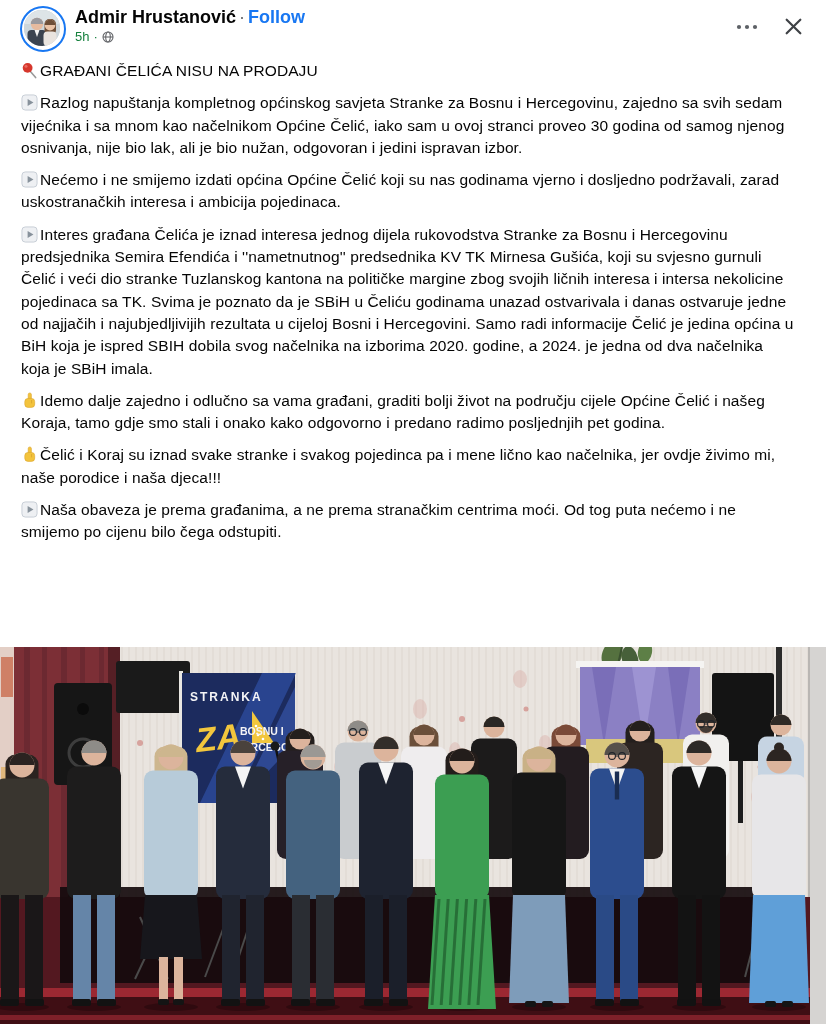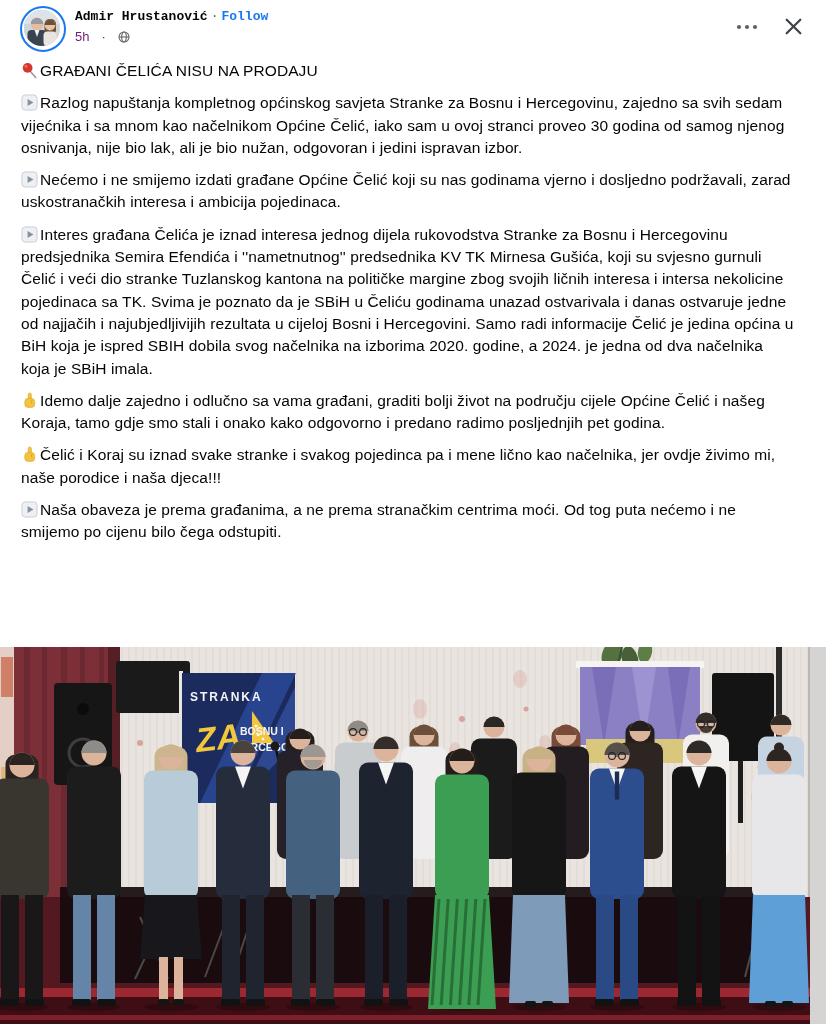--- a/index.html
+++ b/index.html
@@ -6,24 +6,24 @@
   body{
     width:826px;height:1024px;overflow:hidden;background:#fff;color:#050505;
     font-family:"Liberation Sans",sans-serif;
     display:flex;flex-direction:column;
   }
   
   .header{display:flex;align-items:flex-start;padding:6px 14px 0 20px;}
   .avatar{box-sizing:border-box;flex:none;width:46px;height:46px;border:2.5px solid #1877f2;border-radius:50%;padding:2px;cursor:pointer;}
   .avatar-inner{width:36px;height:36px;border-radius:50%;overflow:hidden;background:#cdd6da;}
   .head-texts{margin-left:9px;padding-top:1px;}
-  .name-row{font-size:13px;font-weight:700;line-height:20px;font-family:Liberation Mono, monospace;}
+  .name-row{font-size:18px;font-weight:700;line-height:20px;}
   .name-row .sep{color:#65676b;font-weight:400;padding:0 3px;}
   .follow{color:#1877f2;cursor:pointer;}
-  .sub-row{display:flex;align-items:center;gap:12px;font-size:13px;color:#701a75;line-height:17px;margin-top:1px;}
+  .sub-row{display:flex;align-items:center;gap:4px;font-size:13px;color:#15803d;line-height:17px;margin-top:1px;}
   .header-actions{margin-left:auto;display:flex;align-items:center;gap:24px;padding:10px 8px 0 0;}
   .icon-btn{cursor:pointer;display:inline-flex;align-items:center;justify-content:center;}
   
   .post-text{padding:8px 32px 0 21px;}
   .para{font-size:15.5px;line-height:22.3px;margin:0 0 10px 0;letter-spacing:0.1px;}
   .emoji{display:inline-block;width:17px;height:17px;vertical-align:-3px;margin-right:2px;}
   .emoji svg{display:block;width:17px;height:17px;}
   
   .photo-wrap{margin-top:auto;width:822px;height:377px;line-height:0;cursor:pointer;text-align:center;}
 </style>
@@ -88,21 +88,21 @@
           <circle cx="7" cy="6.2" r="5.2" fill="#d6372c"></circle>
           <circle cx="5.3" cy="4.5" r="1.6" fill="#ea6c62"></circle>
         </svg></span><span>GRAĐANI ČELIĆA NISU NA PRODAJU</span></div>
     <div class="para"><span class="emoji"><svg viewBox="0 0 18 18">
           <rect x="1" y="1" width="16" height="16" rx="3.5" fill="#eef0f3" stroke="#c6ccd4" stroke-width="1"></rect>
           <polygon points="7,5.3 13.2,9 7,12.7" fill="#87919b"></polygon>
         </svg></span><span>Razlog napuštanja kompletnog općinskog savjeta Stranke za Bosnu i Hercegovinu, zajedno sa svih sedam vijećnika i sa mnom kao načelnikom Općine Čelić, iako sam u ovoj stranci proveo 30 godina od samog njenog osnivanja, nije bio lak, ali je bio nužan, odgovoran i jedini ispravan izbor.</span></div>
     <div class="para"><span class="emoji"><svg viewBox="0 0 18 18">
           <rect x="1" y="1" width="16" height="16" rx="3.5" fill="#eef0f3" stroke="#c6ccd4" stroke-width="1"></rect>
           <polygon points="7,5.3 13.2,9 7,12.7" fill="#87919b"></polygon>
-        </svg></span><span>Nećemo i ne smijemo izdati građane Općine Čelić koji su nas godinama vjerno i dosljedno podržavali, zarad uskostranačkih interesa i ambicija pojedinaca.</span></div>
+        </svg></span><span>Nećemo i ne smijemo izdati općina Općine Čelić koji su nas godinama vjerno i dosljedno podržavali, zarad uskostranačkih interesa i ambicija pojedinaca.</span></div>
     <div class="para"><span class="emoji"><svg viewBox="0 0 18 18">
           <rect x="1" y="1" width="16" height="16" rx="3.5" fill="#eef0f3" stroke="#c6ccd4" stroke-width="1"></rect>
           <polygon points="7,5.3 13.2,9 7,12.7" fill="#87919b"></polygon>
         </svg></span><span>Interes građana Čelića je iznad interesa jednog dijela rukovodstva Stranke za Bosnu i Hercegovinu predsjednika Semira Efendića i ''nametnutnog'' predsednika KV TK Mirnesa Gušića, koji su svjesno gurnuli Čelić i veći dio stranke Tuzlanskog kantona na političke margine zbog svojih ličnih interesa i intersa nekolicine pojedinaca sa TK. Svima je poznato da je SBiH u Čeliću godinama unazad ostvarivala i danas ostvaruje jedne od najjačih i najubjedljivijih rezultata u cijeloj Bosni i Hercegovini. Samo radi informacije Čelić je jedina općina u BiH koja je ispred SBIH dobila svog načelnika na izborima 2020. godine, a 2024. je jedna od dva načelnika koja je SBiH imala.</span></div>
     <div class="para"><span class="emoji"><svg viewBox="0 0 18 18">
           <rect x="7.6" y="1" width="3.4" height="9" rx="1.7" fill="#f3c33c" stroke="#d9a32a" stroke-width="0.6"></rect>
           <rect x="4" y="6.8" width="10.5" height="9.5" rx="3.4" fill="#f3c33c" stroke="#d9a32a" stroke-width="0.6"></rect>
           <line x1="11.2" y1="8.5" x2="11.2" y2="12" stroke="#d9a32a" stroke-width="0.8"></line>
         </svg></span><span>Idemo dalje zajedno i odlučno sa vama građani, graditi bolji život na području cijele Općine Čelić i našeg Koraja, tamo gdje smo stali i onako kako odgovorno i predano radimo posljednjih pet godina.</span></div>
     <div class="para"><span class="emoji"><svg viewBox="0 0 18 18">

